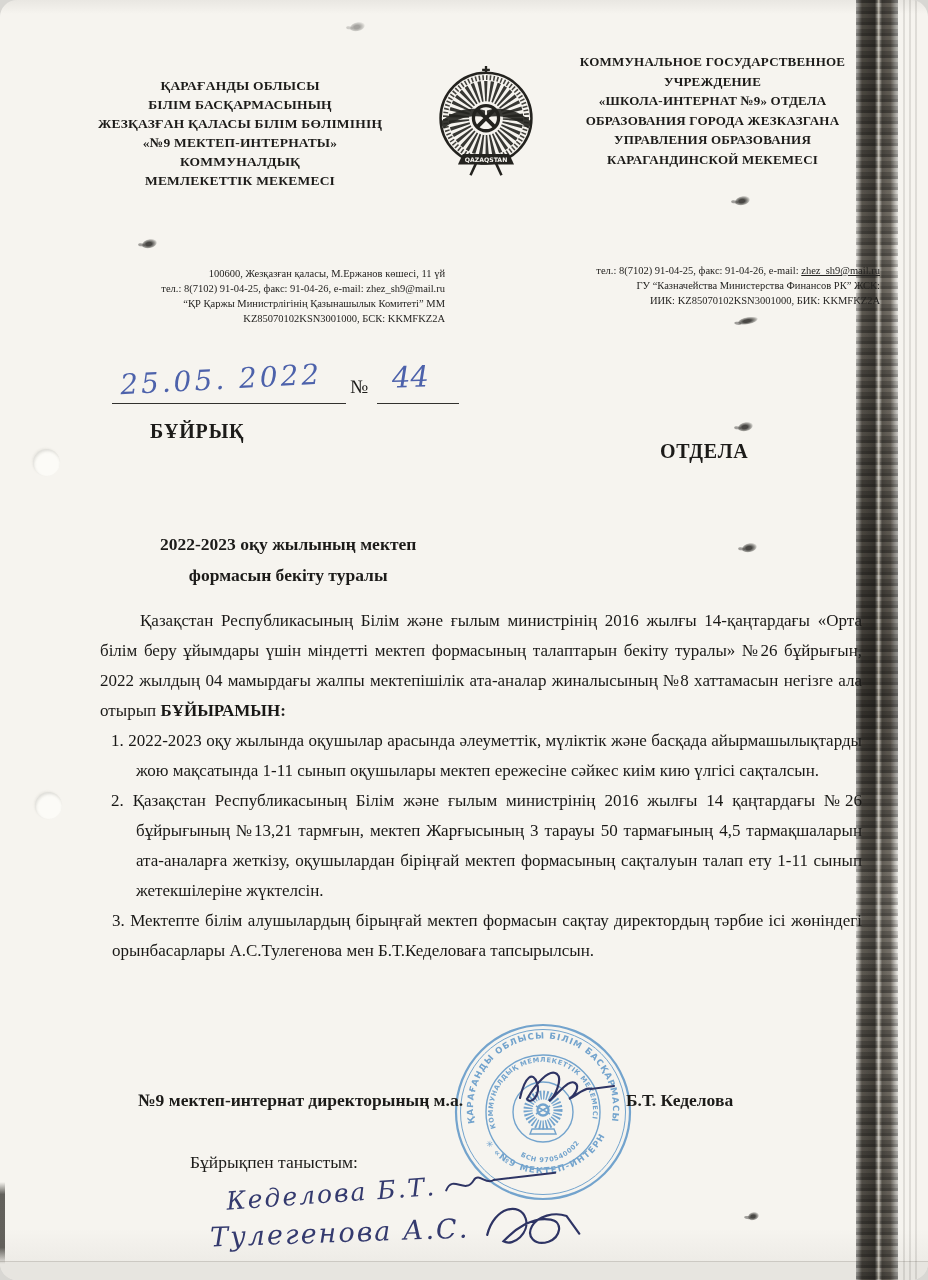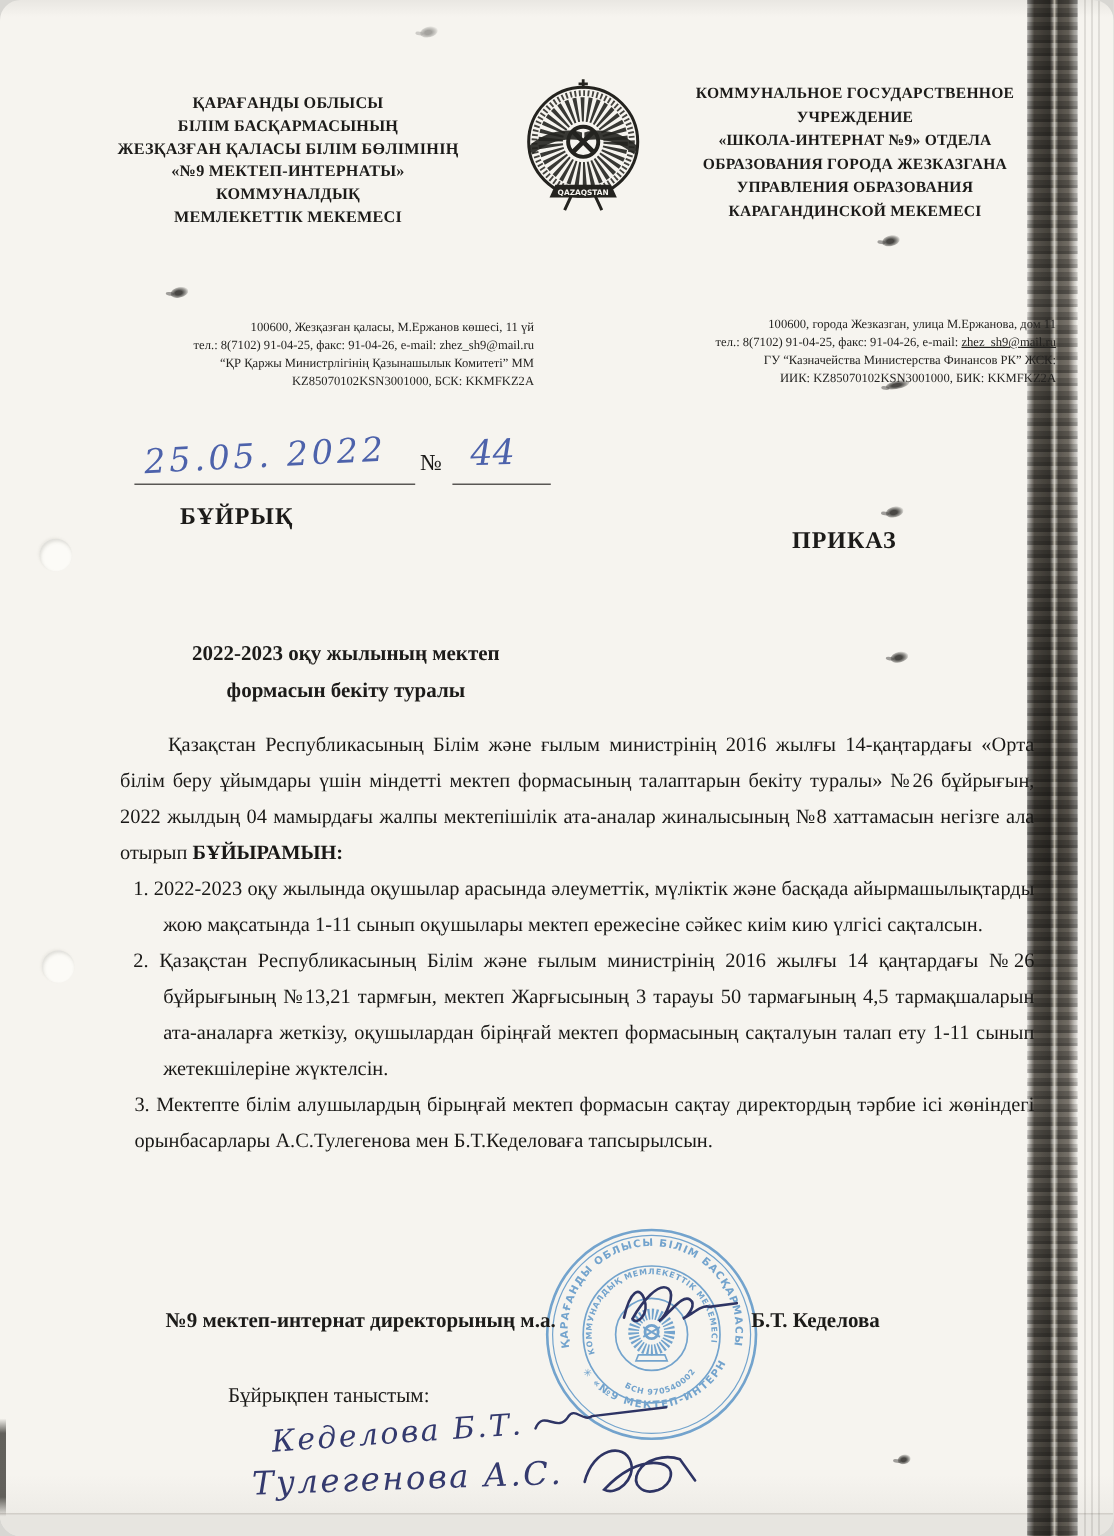--- a/index.html
+++ b/index.html
@@ -28,21 +28,21 @@
   .hole{position:absolute;width:27px;height:27px;border-radius:50%;z-index:2;background:#fcfbf7;
     box-shadow:inset 1px 2px 3px rgba(90,88,80,.18), -1px -1px 2px rgba(120,115,105,.08);}
   .smudge{position:absolute;width:15px;height:9px;z-index:3;opacity:.85;
     background:radial-gradient(ellipse at 45% 55%, #2b2a27 25%, rgba(43,42,39,.45) 55%, transparent 75%);
     border-radius:60% 40% 55% 45%;transform:rotate(-10deg);}
   .smudge::after{content:"";position:absolute;left:-4px;top:3px;width:7px;height:3px;border-radius:50%;
     background:rgba(43,42,39,.5);transform:rotate(18deg);}
   
   .org{position:absolute;text-align:center;font-weight:bold;z-index:2;}
   .org-left{left:65px;top:76px;width:350px;font-size:13.5px;line-height:19px;letter-spacing:.2px;}
-  .org-right{left:540px;top:68px;width:345px;font-size:13px;line-height:19.5px;letter-spacing:.2px;}
+  .org-right{left:540px;top:52px;width:345px;font-size:13px;line-height:19.5px;letter-spacing:.2px;}
   .emblem{position:absolute;left:428px;top:62px;z-index:2;}
   .addr{position:absolute;text-align:right;font-size:10.5px;line-height:15px;z-index:2;color:#242321;}
   .addr-left{left:65px;top:266px;width:380px;}
   .addr-right{left:520px;top:263px;width:360px;}
   .u{text-decoration:underline;}
   
   .rule{position:absolute;border-bottom:1.6px solid #32312e;z-index:2;}
   .hand{font-style:italic;z-index:4;position:absolute;font-family:"DejaVu Serif","Liberation Serif",serif;}
   .ink-blue{color:#4d62ab;}
   .ink-navy{color:#343a6e;}
@@ -127,34 +127,33 @@
   </div>
 
   <div class="addr addr-left">
     <div>100600, Жезқазған қаласы, М.Ержанов көшесі, 11 үй</div>
     <div>тел.: 8(7102) 91-04-25, факс: 91-04-26, e-mail: zhez_sh9@mail.ru</div>
     <div>“ҚР Қаржы Министрлігінің Қазынашылык Комитеті” ММ</div>
     <div>KZ85070102KSN3001000, БСК: KKMFKZ2A</div>
   </div>
 
   <div class="addr addr-right">
-    <div>100600, города Жезказган, улица М.Ержанова, дом 11</div>
     <div><span>тел.: 8(7102) 91-04-25, факс: 91-04-26, e-mail: </span><span class="u">zhez_sh9@mail.ru</span></div>
     <div>ГУ “Казначейства Министерства Финансов РК” ЖСК:</div>
     <div>ИИК: KZ85070102KSN3001000, БИК: KKMFKZ2A</div>
   </div>
 
   <div class="rule" style="left:112px;top:403px;width:234px;"></div>
   <div class="hand ink-blue date-hw">25.05. 2022</div>
   <div class="no-sign">№</div>
   <div class="rule" style="left:377px;top:403px;width:82px;"></div>
   <div class="hand ink-blue num-hw">44</div>
 
   <div class="order-kk">БҰЙРЫҚ</div>
-  <div class="order-ru">ПРИКАЗ</div>
+  <div class="order-ru">ОТДЕЛА</div>
 
   <div class="subject">
     <div>2022-2023 оқу жылының мектеп</div>
     <div>формасын бекіту туралы</div>
   </div>
 
   <div class="body-col">
     <p class="intro"><span>Қазақстан Республикасының Білім және ғылым министрінің 2016 жылғы 14-қаңтардағы «Орта білім беру ұйымдары үшін міндетті мектеп формасының талаптарын бекіту туралы» №26 бұйрығын, 2022 жылдың 04 мамырдағы жалпы мектепішілік ата-аналар жиналысының №8 хаттамасын негізге ала отырып </span><b>БҰЙЫРАМЫН:</b></p>
     <p class="hang"><span>1.</span> <span>2022-2023 оқу жылында оқушылар арасында әлеуметтік, мүліктік және басқада айырмашылықтарды жою мақсатында 1-11 сынып оқушылары мектеп ережесіне сәйкес киім кию үлгісі сақталсын.</span></p>
     <p class="hang"><span>2.</span> <span>Қазақстан Республикасының Білім және ғылым министрінің 2016 жылғы 14 қаңтардағы №26 бұйрығының №13,21 тармғын, мектеп Жарғысының 3 тарауы 50 тармағының 4,5 тармақшаларын ата-аналарға жеткізу, оқушылардан біріңғай мектеп формасының сақталуын талап ету 1-11 сынып жетекшілеріне жүктелсін.</span></p>

